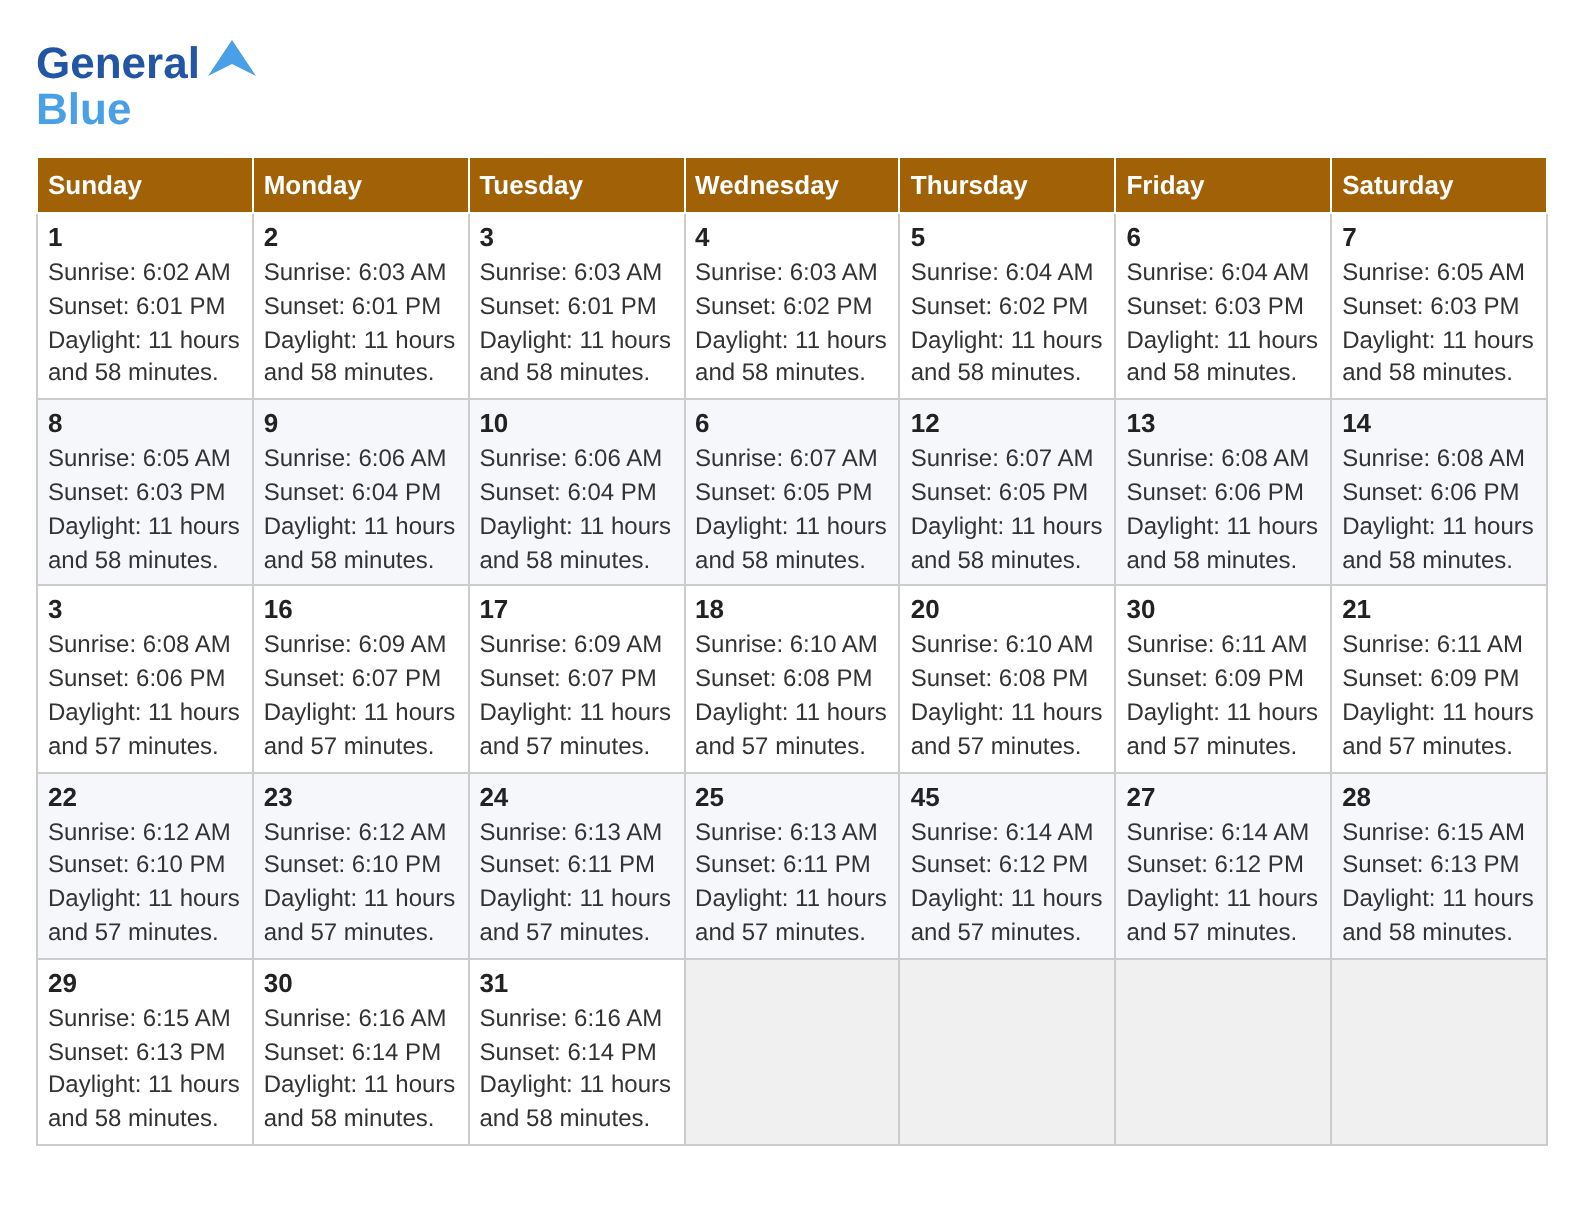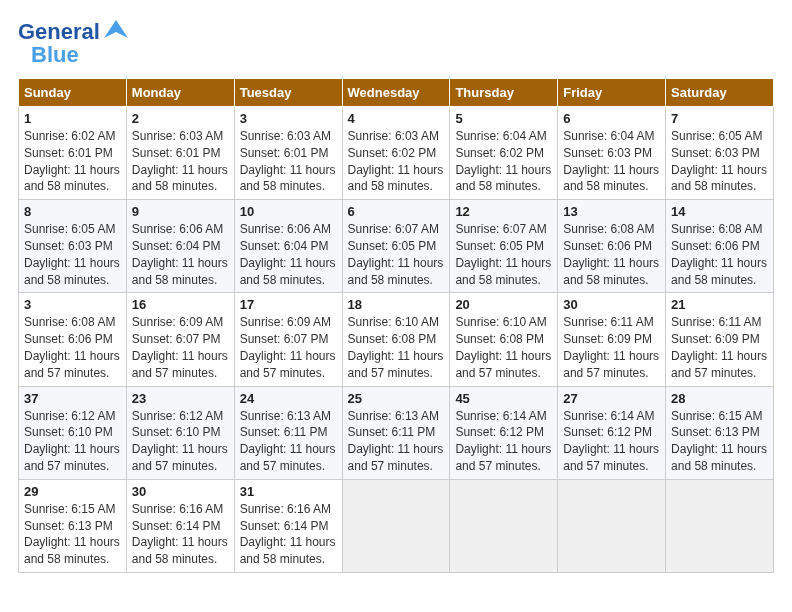--- a/index.html
+++ b/index.html
@@ -93,21 +93,21 @@
   <div class="header">
     <div class="logo">
       <div class="logo-row">
         <div style="display:flex;flex-direction:column;align-items:flex-start;">
           <div style="display:flex;align-items:center;gap:2px;">
             <span style="font-size:22px;font-weight:bold;color:#2255a4;">General</span>
             <svg width="28" height="28" viewBox="0 0 28 28">
               <polygon points="14,2 26,20 14,14 2,20" fill="#4aa0e6"></polygon>
             </svg>
           </div>
-          <span style="font-size:22px;font-weight:bold;color:#4aa0e6;margin-top:-4px;margin-left:13px;">Blue</span>
+          <span style="font-size:22px;font-weight:bold;color:#4aa0e6;margin-top:-4px;">Blue</span>
         </div>
       </div>
     </div>
     <div class="title-section">
       <h1></h1>
       <h2></h2>
     </div>
   </div>
 
   <table>
@@ -207,21 +207,21 @@
           <td><span class="day-num">30</span><span class="day-detail" style="white-space: pre-line;">Sunrise: 6:11 AM
 Sunset: 6:09 PM
 Daylight: 11 hours
 and 57 minutes.</span></td>
           <td><span class="day-num">21</span><span class="day-detail" style="white-space: pre-line;">Sunrise: 6:11 AM
 Sunset: 6:09 PM
 Daylight: 11 hours
 and 57 minutes.</span></td>
         </tr>
         <tr>
-          <td><span class="day-num">37</span><span class="day-detail" style="white-space: pre-line;">Sunrise: 6:12 AM
+          <td><span class="day-num">22</span><span class="day-detail" style="white-space: pre-line;">Sunrise: 6:12 AM
 Sunset: 6:10 PM
 Daylight: 11 hours
 and 57 minutes.</span></td>
           <td><span class="day-num">23</span><span class="day-detail" style="white-space: pre-line;">Sunrise: 6:12 AM
 Sunset: 6:10 PM
 Daylight: 11 hours
 and 57 minutes.</span></td>
           <td><span class="day-num">24</span><span class="day-detail" style="white-space: pre-line;">Sunrise: 6:13 AM
 Sunset: 6:11 PM
 Daylight: 11 hours

